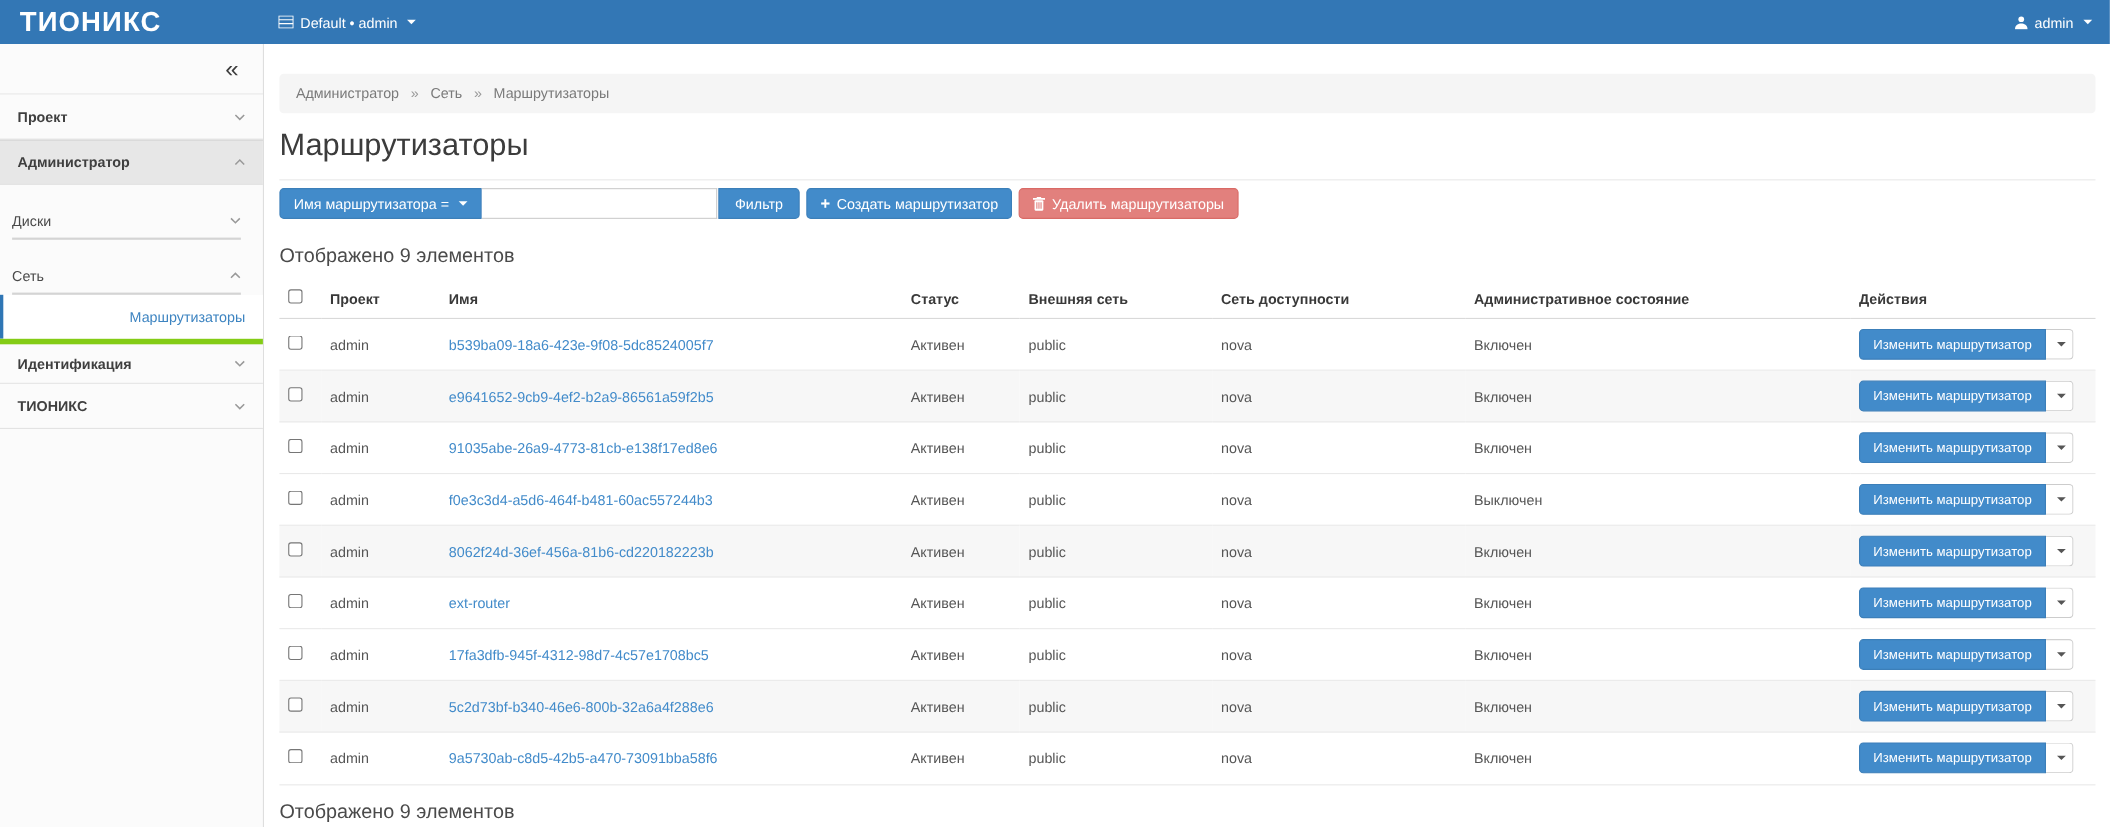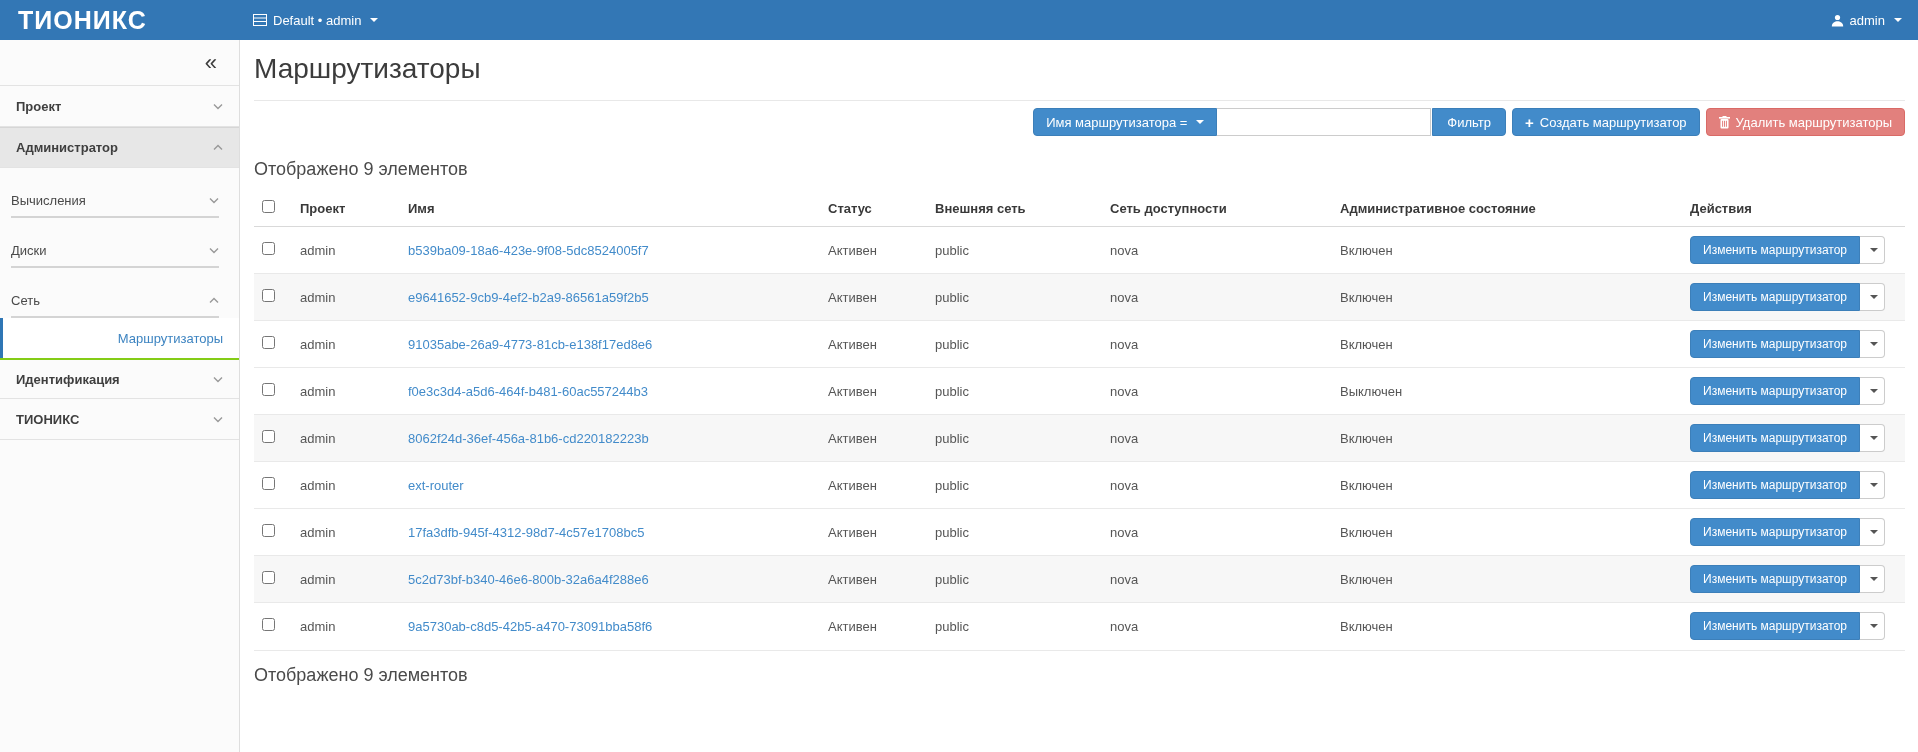--- a/index.html
+++ b/index.html
@@ -74,21 +74,21 @@
     border-radius:4px; padding:0 15px; color:#7a7a7a; font-size:13px;
   }
   .bc-item { color:#7a7a7a; cursor:pointer; text-decoration:none; }
   .bc-sep { margin:0 7px; color:#9a9a9a; }
   h1.page-title {
     margin-top:9px; font-size:28px; font-weight:normal; color:#3c3c3c;
     line-height:40px;
   }
   .header-rule { border-bottom:1px solid #e8e8e8; margin-top:11px; }
   .toolbar {
-    margin-top:7px; display:flex; justify-content:flex-end; align-items:center;
+    margin-top:7px; display:flex; align-items:center;
   }
   .btn {
     display:inline-flex; align-items:center; justify-content:center;
     height:28px; border:1px solid transparent; border-radius:4px;
     font-size:13px; cursor:pointer; background:#fff;
     font-family:"Liberation Sans","DejaVu Sans",sans-serif;
   }
   .btn-primary { background:#428bca; border-color:#3c7fb9; color:#fff; }
   .btn-danger { background:#e2807d; border-color:#d96a66; color:#fff; }
   .input-group { display:flex; }
@@ -175,28 +175,20 @@
   </div>
 
   <div class="side-section open">
     <span>Администратор</span>
     <svg class="chev" width="10" height="7" viewBox="0 0 10 7">
         <path d="M1 5.5 L5 1.5 L9 5.5" stroke="#999" stroke-width="1.4" fill="none"></path>
       </svg>
   </div>
 
 
-  <div class="lvl2">
-    <div class="lvl2-inner">
-      <span>Вычисления</span>
-      <svg class="chev" width="10" height="7" viewBox="0 0 10 7">
-          <path d="M1 1.5 L5 5.5 L9 1.5" stroke="#999" stroke-width="1.4" fill="none"></path>
-        </svg>
-    </div>
-  </div>
 
   <div class="lvl2">
     <div class="lvl2-inner">
       <span>Диски</span>
       <svg class="chev" width="10" height="7" viewBox="0 0 10 7">
           <path d="M1 1.5 L5 5.5 L9 1.5" stroke="#999" stroke-width="1.4" fill="none"></path>
         </svg>
     </div>
   </div>
 
@@ -209,37 +201,44 @@
     </div>
   </div>
 
 
   <div class="lvl3 active">
     <span>Маршрутизаторы</span>
   </div>
 
 
 
-  <div class="side-section" style="border-top:2px solid #84cc16;">
+  <div class="side-section" style="border-top:5px solid #84cc16;">
     <span>Идентификация</span>
     <svg class="chev" width="10" height="7" viewBox="0 0 10 7">
         <path d="M1 1.5 L5 5.5 L9 1.5" stroke="#999" stroke-width="1.4" fill="none"></path>
       </svg>
   </div>
 
   <div class="side-section">
     <span>ТИОНИКС</span>
     <svg class="chev" width="10" height="7" viewBox="0 0 10 7">
         <path d="M1 1.5 L5 5.5 L9 1.5" stroke="#999" stroke-width="1.4" fill="none"></path>
       </svg>
   </div>
 </div>
 
 <div class="content">
 
+  <div class="breadcrumb">
+    <span class="bc-item">Администратор</span>
+    <span class="bc-sep">»</span>
+    <span class="bc-item">Сеть</span>
+    <span class="bc-sep">»</span>
+    <span class="bc-item">Маршрутизаторы</span>
+  </div>
 
   <h1 class="page-title">Маршрутизаторы</h1>
   <div class="header-rule"></div>
 
   <div class="toolbar">
     <div class="input-group">
       <button class="btn btn-primary dd-btn">
         <span>Имя маршрутизатора =</span>
         <span class="caret-down"></span>
       </button>

